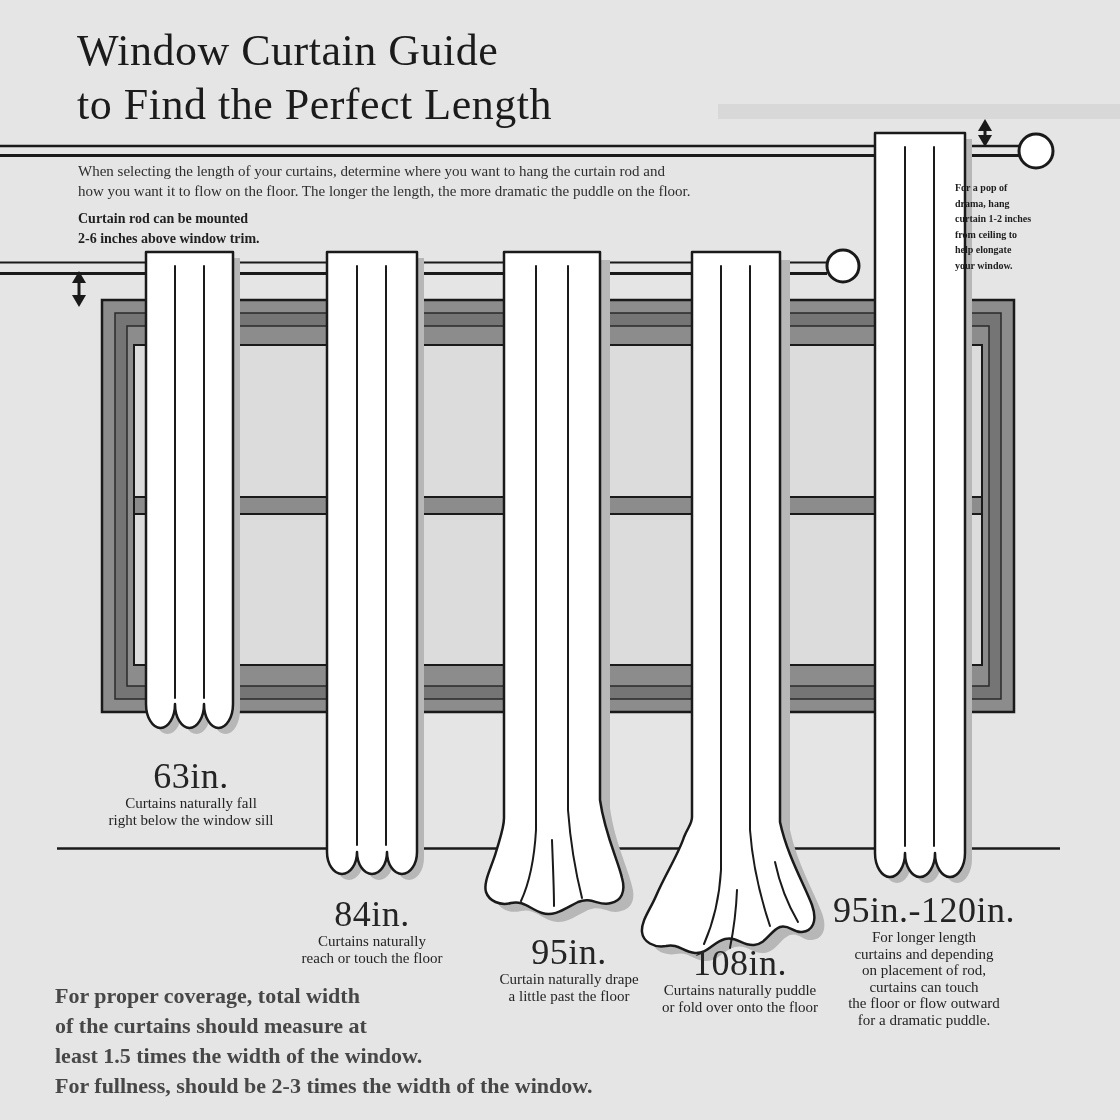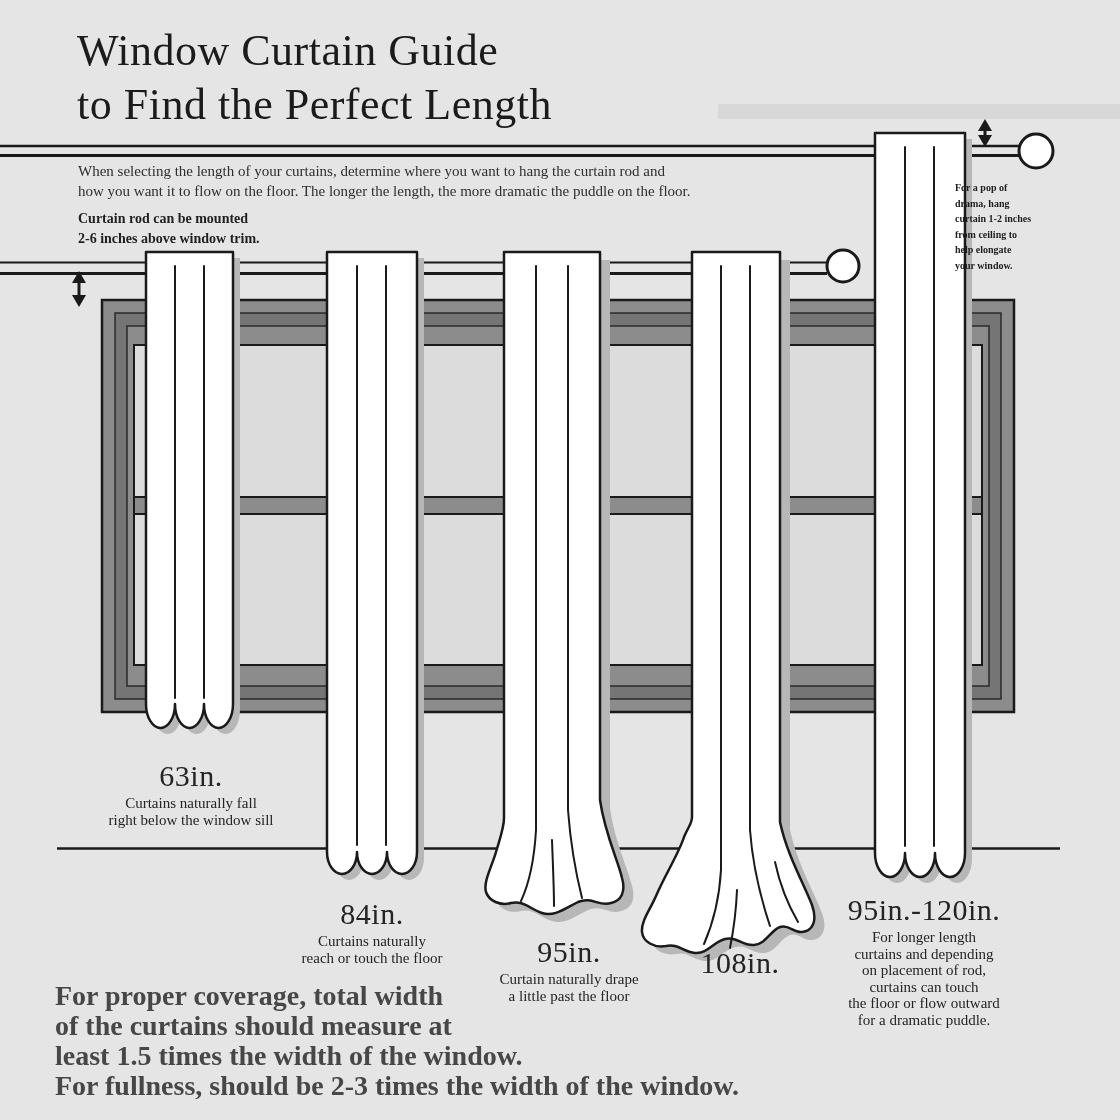--- a/index.html
+++ b/index.html
@@ -14,23 +14,23 @@
   }
   .canvas svg{position:absolute; left:0; top:0;}
   .txt{position:absolute; white-space:pre-line; margin:0;}
   .title{
     left:77px; top:24px; font-size:44px; line-height:54px; font-weight:400;
     letter-spacing:.5px; color:#1b1b1b;
   }
   .intro{left:78px; top:161px; width:730px; font-size:15px; line-height:20px; color:#2e2e2e;}
   .rod-note{left:78px; top:209px; font-size:14px; line-height:20px; font-weight:700; color:#1f1f1f;}
   .ceiling-tip{left:948px; top:180px; width:136px; font-size:10px; line-height:15.5px; font-weight:700; color:#1d1d1d;margin-left:7px;}
-  .coverage{left:55px; top:981px; width:720px; font-size:28px; line-height:30px; font-weight:700; color:var(--text-gray);}
+  .coverage{left:55px; top:981px; width:720px; font-size:22px; line-height:30px; font-weight:700; color:var(--text-gray);}
   .curtain-label{position:absolute; transform:translateX(-50%); text-align:center;}
-  .curtain-label .len{font-size:30px; line-height:30px; font-weight:400; letter-spacing:.5px; color:#242424; margin:0 0 4px 0; white-space:nowrap;}
+  .curtain-label .len{font-size:36px; line-height:30px; font-weight:400; letter-spacing:.5px; color:#242424; margin:0 0 4px 0; white-space:nowrap;}
   .curtain-label .desc{font-size:15px; line-height:16.5px; color:#242424; white-space:pre-line; margin:0;}
   .lbl-1{left:191px; top:761px;}
   .lbl-2{left:372px; top:899px;}
   .lbl-3{left:557px; top:937px;margin-left:12px;}
   .lbl-4{left:740px; top:948px;}
   .lbl-5{left:924px; top:895px;}
   
   .rodline{stroke:var(--outline); fill:none;}
   .finial{fill:#fff; stroke:var(--outline); stroke-width:3;}
   .curtain{fill:var(--curtain-white); stroke:var(--outline); stroke-width:2.5; stroke-linejoin:round;}
@@ -153,20 +153,22 @@
     <p class="desc">Curtains naturally
 reach or touch the floor</p>
   </div>
   <div class="curtain-label lbl-3">
     <p class="len">95in.</p>
     <p class="desc">Curtain naturally drape
 a little past the floor</p>
   </div>
   <div class="curtain-label lbl-4">
     <p class="len">108in.</p>
+    <p class="desc">Curtains naturally puddle
+or fold over onto the floor</p>
   </div>
   <div class="curtain-label lbl-5">
     <p class="len">95in.-120in.</p>
     <p class="desc">For longer length
 curtains and depending
 on placement of rod,
 curtains can touch
 the floor or flow outward
 for a dramatic puddle.</p>
   </div>

